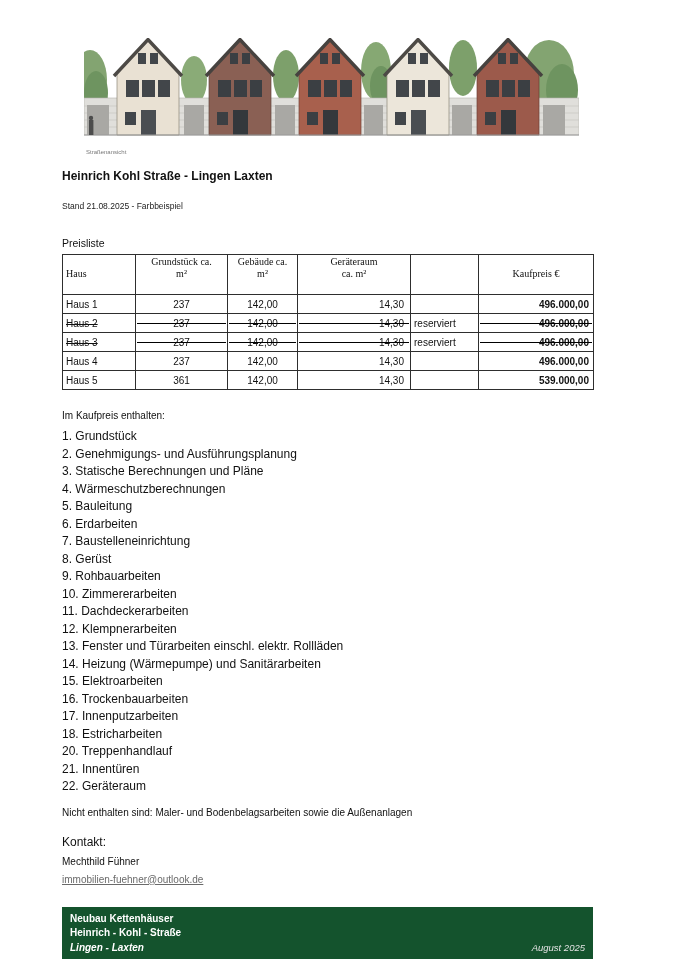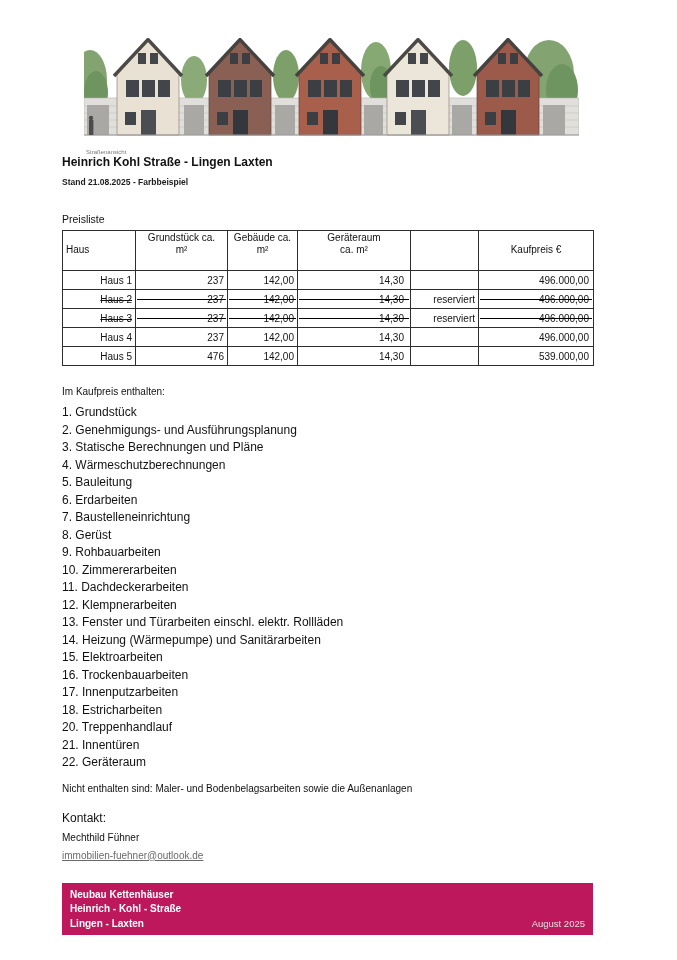--- a/index.html
+++ b/index.html
@@ -11,61 +11,61 @@
     font-family: "Liberation Sans", "DejaVu Sans", sans-serif;
     color: #111;
   }
   .page { position: relative; width: 677px; height: 960px; padding: 38px 84px 0 62px; overflow: hidden; }
 
   
   .illu-wrap { margin-left: 22px; width: 495px; }
   .illu-caption { font-size: 6px; color: #7a7a7a; margin: 2px 0 0 2px; }
 
   
-  .title { font-size: 12px; font-weight: bold; }
-  .subtitle { font-size: 8.5px; margin-top: 8px; color: #1c1c1c; font-weight: bold; }
+  .title { font-size: 12px; font-weight: bold; margin-top: 14px; }
+  .subtitle { font-size: 8.5px; margin-top: 18px; color: #1c1c1c; }
   .pricelist-label { font-size: 10.5px; margin-top: 26px; }
 
   
   table.price-table { border-collapse: collapse; margin-top: 5px; width: 531px; font-size: 10px; table-layout: fixed; }
   .price-table th, .price-table td { border: 1px solid #2e2e2e; padding: 1px 3px; }
-  .price-table th { font-weight: normal; vertical-align: bottom; text-align: center; height: 37px; padding-bottom: 14px; line-height: 12px; }
-  .price-table td { height: 19px; text-align: right; }
+  .price-table th { font-weight: normal; vertical-align: bottom; text-align: center; height: 37px; padding-bottom: 14px; line-height: 12px; font-family: Liberation Serif, serif; }
+  .price-table td { height: 19px; }
   .col-haus   { width: 73px;  text-align: left; }
   .col-grund  { width: 92px;  text-align: center; }
   .col-geb    { width: 70px;  text-align: center; }
   .col-ger    { width: 113px; text-align: right; padding-right: 6px !important; }
   .col-status { width: 68px;  text-align: left; }
   .col-price  { width: 115px; text-align: right; padding-right: 4px !important; }
-  td.col-price { font-weight: normal; }
+  td.col-price { font-weight: bold; }
   th.col-haus { text-align: left; }
   tr.struck td { position: relative; }
   tr.struck td.cell-line::after {
     content: ""; position: absolute; left: 1px; right: 1px; top: 50%;
     border-top: 1.2px solid #000;
   }
   tr.struck td.col-haus { text-decoration: line-through; }
 
   
   .included-heading { font-size: 10px; margin-top: 20px; margin-bottom: 10px; }
   .list-item { font-size: 12px; line-height: 10.5px; margin-bottom: 7px; }
 
   .not-included { font-size: 10px; margin-top: 15px; }
   .contact-heading { font-size: 12px; margin-top: 17px; }
   .contact-name { font-size: 10px; margin-top: 7px; }
   .contact-email { display: inline-block; font-size: 10px; margin-top: 7px; color: #6a6a6a; text-decoration: underline; cursor: pointer; }
 
   
   .footer {
     margin-top: 20px; width: 531px; height: 52px;
-    background: #be185d; color: #ffffff;
+    background: #14532d; color: #ffffff;
     font-weight: bold; font-size: 10px; line-height: 14.5px;
     padding: 5px 8px;
   }
-  .footer-last { display: flex; justify-content: space-between; align-items: baseline; }
+  .footer-last { display: flex; justify-content: space-between; align-items: baseline; font-style: italic; }
   .footer-date { font-weight: normal; font-size: 9.5px; color: #e3e3e3; }
 </style>
 </head>
 <body>
 
 <div class="page">
 
   <div class="illu-wrap">
     <svg width="495" height="105" viewBox="0 0 495 105" xmlns="http://www.w3.org/2000/svg">
 
@@ -217,21 +217,21 @@
       <tr>
         <td class="col-haus">Haus 4</td>
         <td class="col-grund cell-line">237</td>
         <td class="col-geb cell-line">142,00</td>
         <td class="col-ger cell-line">14,30</td>
         <td class="col-status"></td>
         <td class="col-price cell-line">496.000,00</td>
       </tr>
       <tr>
         <td class="col-haus">Haus 5</td>
-        <td class="col-grund cell-line">476</td>
+        <td class="col-grund cell-line">361</td>
         <td class="col-geb cell-line">142,00</td>
         <td class="col-ger cell-line">14,30</td>
         <td class="col-status"></td>
         <td class="col-price cell-line">539.000,00</td>
       </tr>
     </tbody>
   </table>
 
   <div class="included-heading">Im Kaufpreis enthalten:</div>
 

